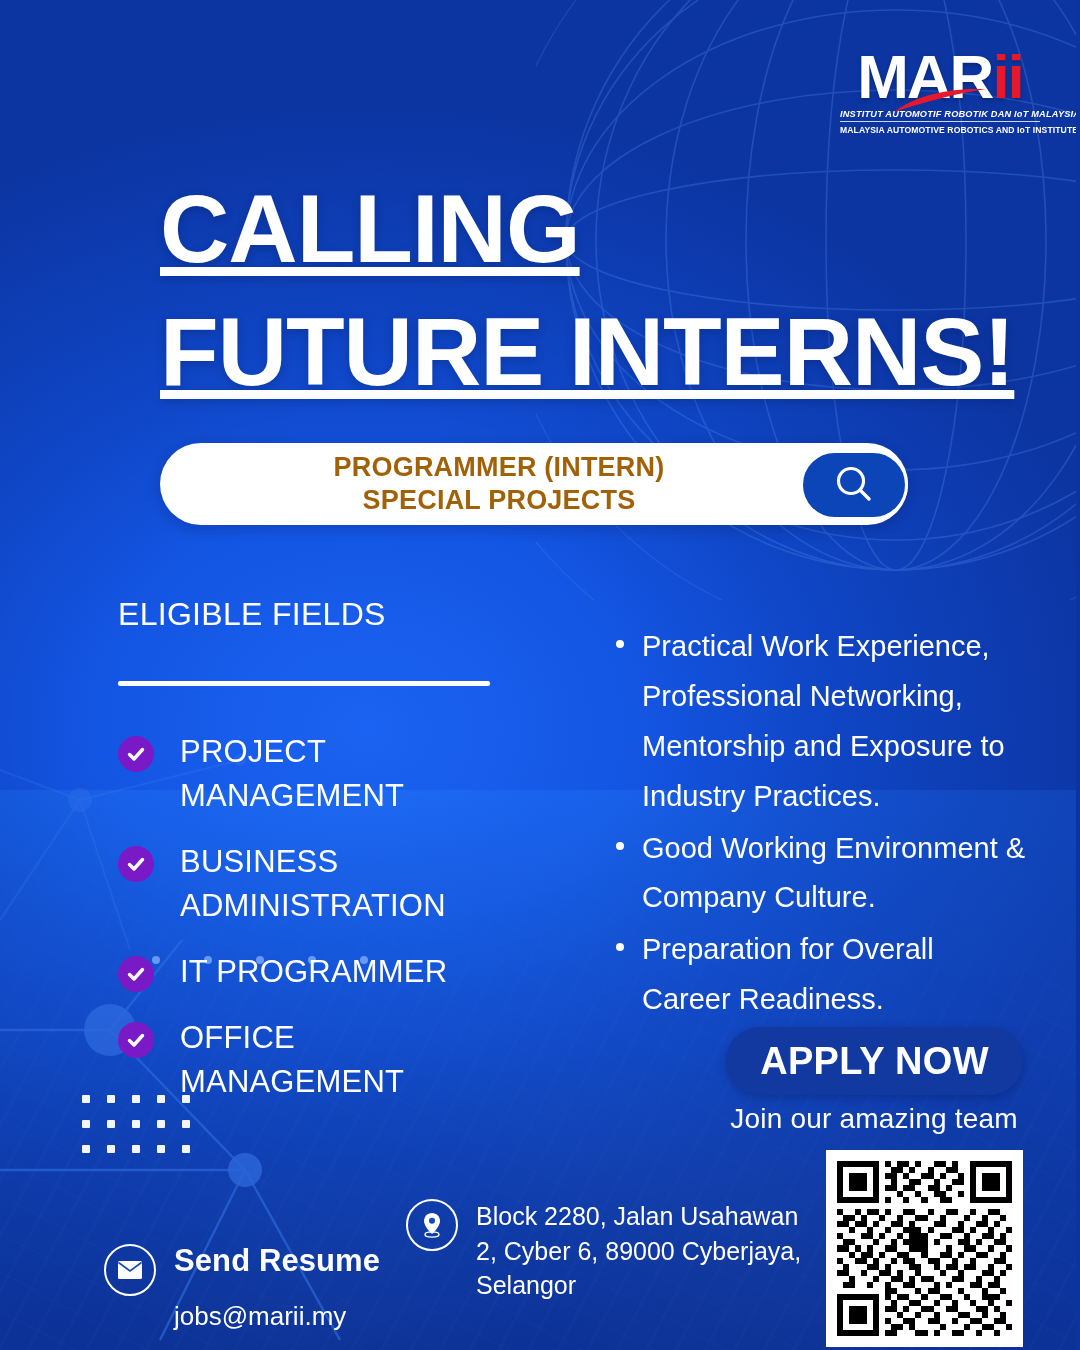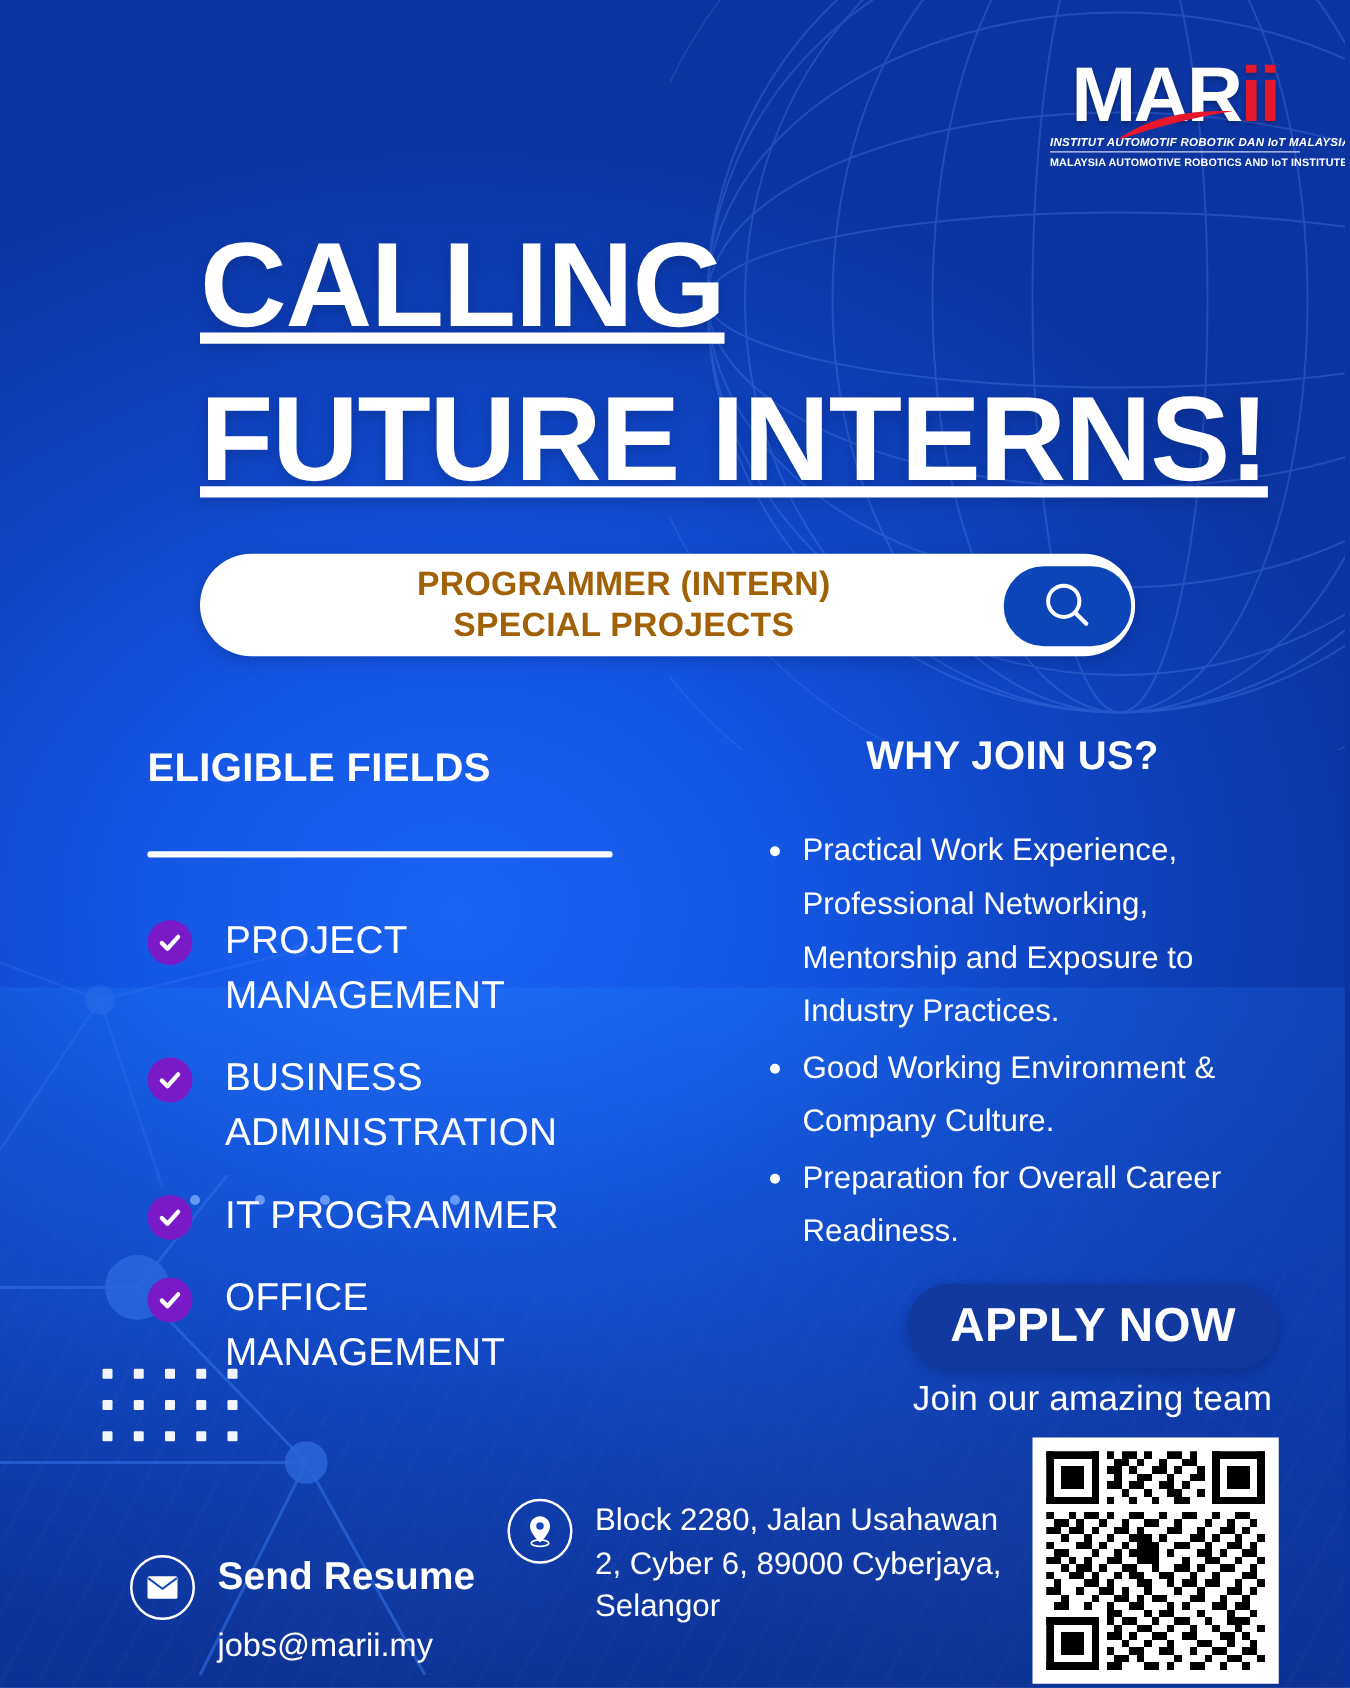--- a/index.html
+++ b/index.html
@@ -105,21 +105,21 @@
     position:absolute; left:800px; top:450px;
     width:108px; height:70px; border-radius:35px;
     background:#0b45b8; border:3px solid #ffffff;
     display:flex; align-items:center; justify-content:center;
     cursor:pointer;
   }
 
   
   .col-left { position:absolute; left:118px; top:596px; width:420px; }
   .sec-title {
-    color:#ffffff; font-weight:bold; font-size:32px;
+    color:#ffffff; font-weight:normal; font-size:32px;
     letter-spacing:.3px; font-stretch:condensed;
   }
   .rule { width:372px; height:5px; background:#ffffff; margin-top:48px; border-radius:2px; }
 
   .field-list { margin-top:44px; }
   .field-item { display:flex; align-items:flex-start; margin-bottom:22px; }
   .check {
     flex:0 0 auto; width:36px; height:36px; border-radius:50%;
     background:#7a1ac6; margin-right:26px; margin-top:6px;
     display:flex; align-items:center; justify-content:center;
@@ -127,21 +127,21 @@
   .field-label {
     color:#ffffff; font-size:31px; line-height:1.42; letter-spacing:.2px;
     max-width:300px;
   }
 
   
   .col-right { position:absolute; left:590px; top:586px; width:440px; }
   .sec-title-c { text-align:center; }
   .why-list { margin-top:36px; padding-left:26px; list-style:none; }
   .why-list li {
-    position:relative; color:#ffffff; font-size:25px; line-height:1.72;
+    position:relative; color:#ffffff; font-size:29px; line-height:1.72;
     margin-bottom:2px; padding-left:26px;
   }
   .why-list li::before {
     content:""; position:absolute; left:0; top:18px;
     width:8px; height:8px; border-radius:50%; background:#ffffff;
   }
 
   
   .apply-btn {
     position:absolute; left:726px; top:1027px;
@@ -321,21 +321,20 @@
             <path d="M3.5 10.5 L8 15 L16.5 5.5" fill="none" stroke="#ffffff" stroke-width="3.4" stroke-linecap="round" stroke-linejoin="round"></path>
           </svg>
         </span>
         <span class="field-label">OFFICE MANAGEMENT</span>
       </div>
 
     </div>
   </div>
 
   <div class="col-right">
-    <div class="sec-title sec-title-c">WHY JOIN US?</div>
     <ul class="why-list">
       <li>Practical Work Experience, Professional Networking, Mentorship and Exposure to Industry Practices.</li>
       <li>Good Working Environment &amp; Company Culture.</li>
       <li>Preparation for Overall Career Readiness.</li>
     </ul>
   </div>
 
   <div class="apply-btn">
     <span>APPLY NOW</span>
   </div>

